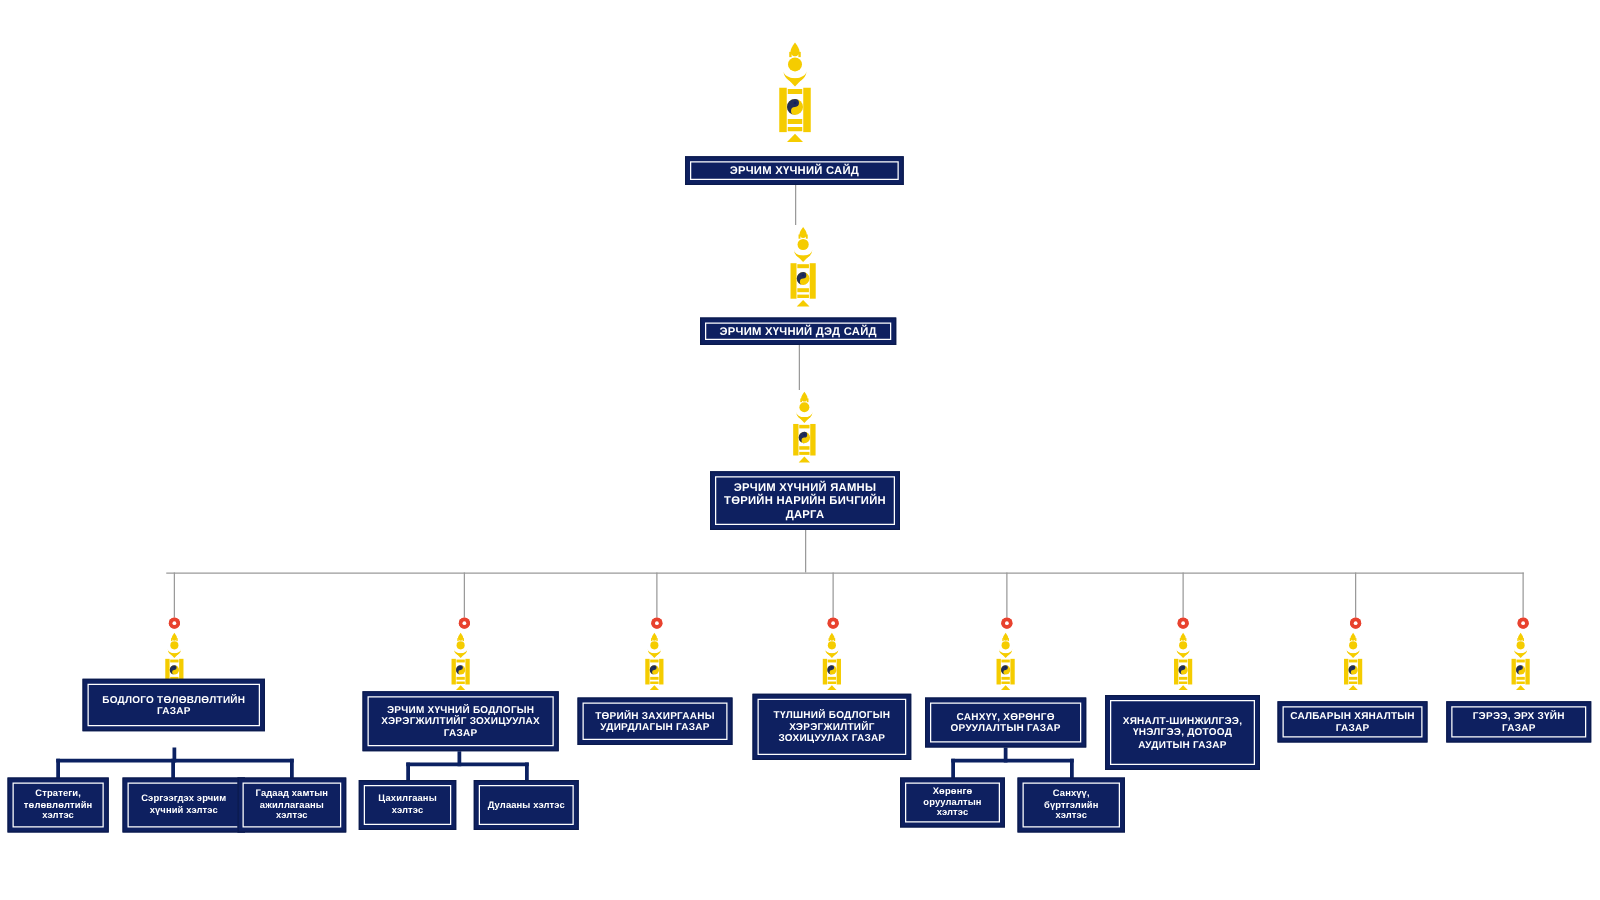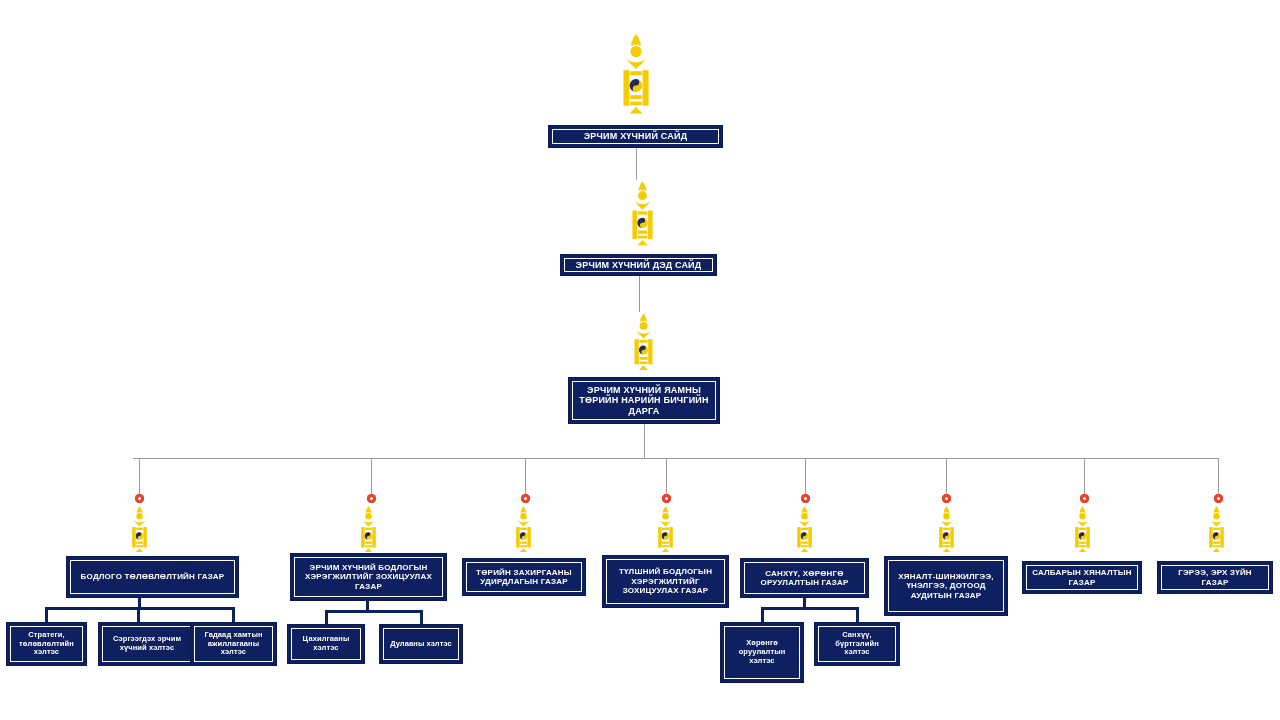--- a/index.html
+++ b/index.html
@@ -246,21 +246,21 @@
       <circle cx="20" cy="50.3" r="1.05" fill="#0e2060"></circle>
       <circle cx="20" cy="56.7" r="1.05" fill="#f5cc00"></circle>
 
       <rect x="14.2" y="63.2" width="11.6" height="4.0"></rect>
 
       <path d="M13.6 81.5 h12.8 l-6.4 -6.6 z"></path>
       <rect x="14.2" y="69.6" width="11.6" height="3.4"></rect>
     </g>
   </svg>
 </div>
-    <div class="box lvl-dept" style="left: 66px; top: 556px; width: 173px; height: 42px;">
+    <div class="box lvl-dept" style="left: 66px; top: 543px; width: 146px; height: 42px;">
       <div class="inner">
         <span class="label">БОДЛОГО ТӨЛӨВЛӨЛТИЙН ГАЗАР</span>
       </div>
     </div>
     <div class="navyline v" style="left: 137.5px; top: 598px; height: 12px;"></div>
     <div class="navyline h" style="left: 45px; top: 607px; width: 190px;"></div>
     <div class="navyline v" style="left: 45px; top: 607px; height: 18px;"></div>
     <div class="box lvl-sub" style="left: 6px; top: 622px; width: 81px; height: 44px;">
       <div class="inner">
         <span class="label">Стратеги, төлөвлөлтийн хэлтэс</span>
@@ -444,21 +444,21 @@
   </svg>
 </div>
     <div class="box lvl-dept" style="left: 740px; top: 558px; width: 129px; height: 40px;">
       <div class="inner">
         <span class="label">САНХҮҮ, ХӨРӨНГӨ ОРУУЛАЛТЫН ГАЗАР</span>
       </div>
     </div>
     <div class="navyline v" style="left: 803px; top: 598px; height: 12px;"></div>
     <div class="navyline h" style="left: 760.5px; top: 607px; width: 98px;"></div>
     <div class="navyline v" style="left: 760.5px; top: 607px; height: 18px;"></div>
-    <div class="box lvl-sub" style="left: 720px; top: 622px; width: 84px; height: 61px;">
+    <div class="box lvl-sub" style="left: 720px; top: 622px; width: 84px; height: 40px;">
       <div class="inner">
         <span class="label">Хөрөнгө оруулалтын хэлтэс</span>
       </div>
     </div>
     <div class="navyline v" style="left: 855.5px; top: 607px; height: 18px;"></div>
     <div class="box lvl-sub" style="left: 814px; top: 622px; width: 86px; height: 44px;">
       <div class="inner">
         <span class="label">Санхүү, бүртгэлийн хэлтэс</span>
       </div>
     </div>

